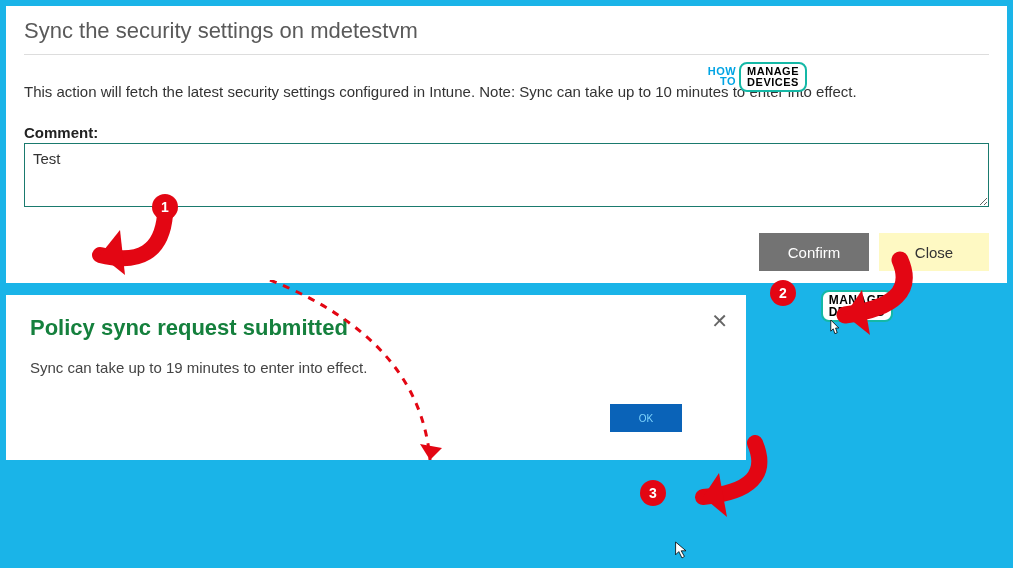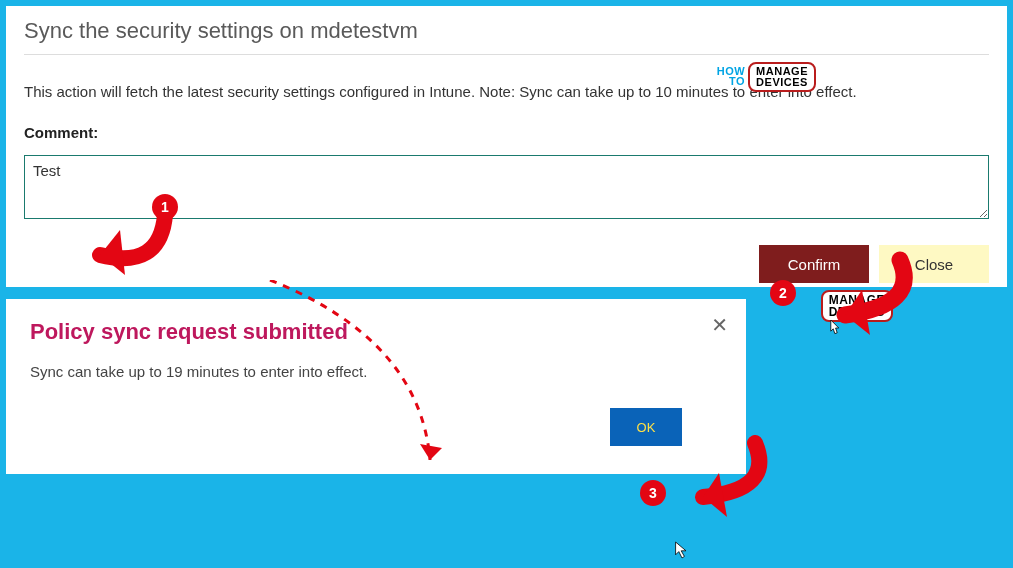--- a/index.html
+++ b/index.html
@@ -10,41 +10,41 @@
       height: 568px;
       position: relative;
       overflow: hidden;
       padding: 6px;
     }
     .panel {
       background: #fff;
       position: relative;
     }
     .panel-top {
-      padding: 12px 18px 4px 18px;
+      padding: 12px 18px 12px 18px;
       margin-bottom: 12px;
     }
     .dialog-title {
       font-size: 22px;
       font-weight: 400;
       color: #5a5a5a;
       padding-bottom: 10px;
       border-bottom: 1px solid #ddd;
       margin-bottom: 28px;
     }
     .dialog-desc {
       font-size: 15px;
       color: #333;
       margin-bottom: 24px;
     }
     .comment-label {
       font-size: 15px;
       font-weight: 600;
       color: #222;
-      margin-bottom: 14px;
+      margin-bottom: 2px;
       display: block;
     }
     .comment-box {
       width: 100%;
       height: 64px;
       border: 1px solid #1A7A6E;
       padding: 6px 8px;
       font-size: 15px;
       font-family: inherit;
       resize: both;
@@ -57,51 +57,51 @@
       margin-top: 22px;
     }
     .btn {
       min-width: 110px;
       height: 38px;
       font-size: 15px;
       border: none;
       cursor: pointer;
       position: relative;
     }
-    .btn-primary { background: #7f1d1d; color: #fff; }
+    .btn-primary { background: #737373; color: #fff; }
     .btn-secondary { background: #fef9c3; color: #333; }
 
     .panel-bottom {
       width: 740px;
       padding: 20px 24px 28px 24px;
       position: relative;
     }
     .result-title {
       font-size: 22px;
       font-weight: 600;
-      color: #be185d;
+      color: #15803d;
       margin-bottom: 18px;
     }
     .result-desc {
       font-size: 15px;
       color: #444;
       margin-bottom: 28px;
     }
     .ok-row {
       display: flex;
       justify-content: flex-end;
       padding-right: 40px;
     }
     .btn-ok {
       background: #0A63B8;
-      color: #fde047;
+      color: #7dd3fc;
       min-width: 72px;
-      height: 38px;
+      height: 28px;
       border: none;
-      font-size: 13px;
+      font-size: 10px;
       cursor: pointer;
     }
     .close-x {
       position: absolute;
       top: 14px;
       right: 18px;
       font-size: 20px;
       color: #666;
       cursor: pointer;
     }
@@ -111,29 +111,29 @@
       position: absolute;
       display: flex;
       align-items: center;
       font-size: 11px;
       font-weight: 800;
       letter-spacing: 0.5px;
       pointer-events: none;
     }
     .wm .howto { color: #00A4E4; text-align: right; line-height: 0.9; margin-right: 3px; }
     .wm .md {
-      border: 2px solid #b91c1c;
+      border: 2px solid #14b8a6;
       border-radius: 8px;
       padding: 2px 6px;
       color: #000;
       background: #fff;
       line-height: 1;
       text-align: left;
     }
-    .wm1 { top: 56px; right: 191px; }
+    .wm1 { top: 56px; right: 200px; }
     .wm2 { top: 290px; right: 120px; font-size:12px;}
 
     
     .badge-ann {
       position: absolute;
       width: 26px; height: 26px;
       border-radius: 50%;
       background: #E30613;
       color: #fff;
       font-weight: 700;

